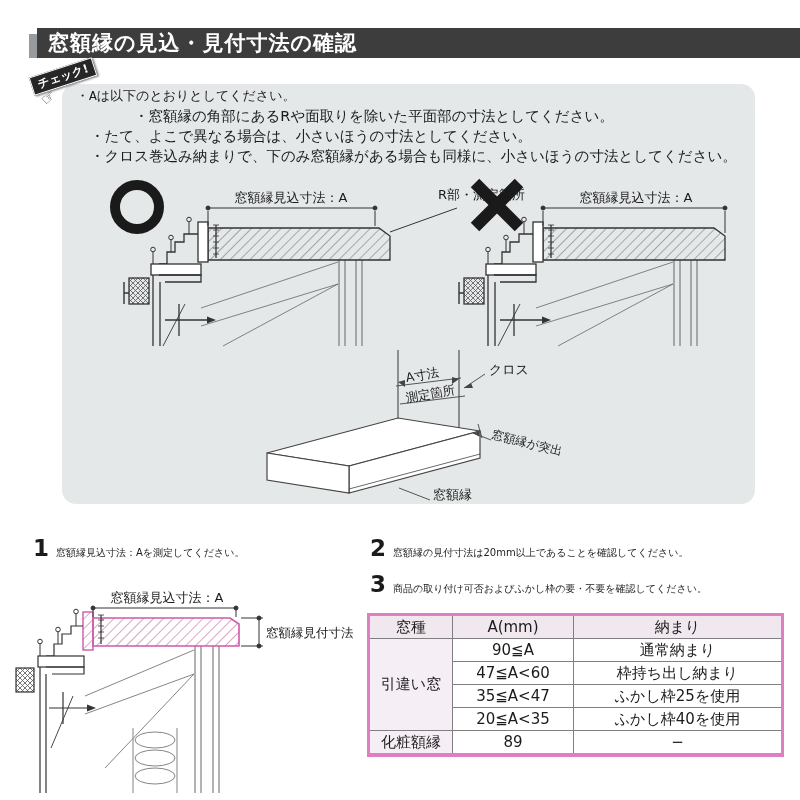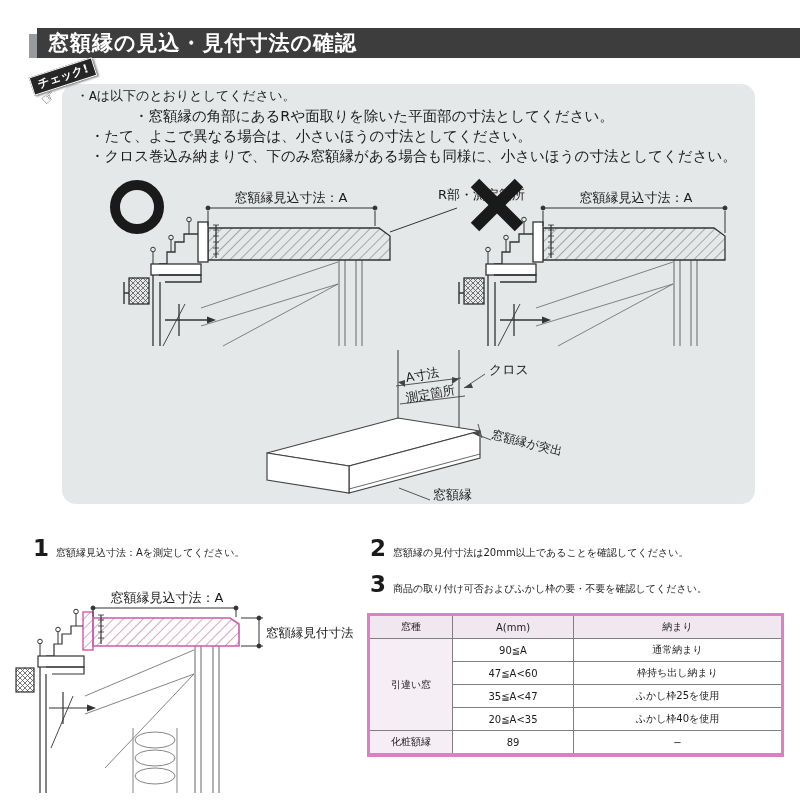--- a/index.html
+++ b/index.html
@@ -13,21 +13,21 @@
   .checkbadge{left:30px;top:67px;background:#262626;color:#fff;font-size:11.5px;font-weight:bold;
       padding:1px 6px;border:1.5px solid #fff;transform:rotate(-18deg);box-shadow:1.5px 1.5px 2px rgba(0,0,0,.45);z-index:5;}
   .hand{left:41px;top:88px;font-size:16px;color:#3a3a3a;transform:rotate(-40deg);z-index:5;}
   .chk-intro{left:76px;top:87px;font-size:13px;white-space:nowrap;font-family:Liberation Mono, monospace;}
   .chk-item{left:90px;font-size:14.5px;white-space:nowrap;}
   .steprow{display:flex;align-items:baseline;white-space:nowrap;}
   .steprow .n{font-size:23px;font-weight:bold;margin-right:7px;}
   .steprow .s{font-size:10px;}
   .sizetable{left:367px;top:613px;border-collapse:collapse;table-layout:fixed;}
   .sizetable{border:3px solid #df7ec2;border-bottom-width:4px;}
-  .sizetable th,.sizetable td{border:1px solid #7f7f7f;font-size:10px;font-weight:normal;
+  .sizetable th,.sizetable td{border:1px solid #7f7f7f;font-size:15px;font-weight:normal;
       text-align:center;vertical-align:middle;padding:0;height:22px;background:#fff;}
   .sizetable th{background:#f1e8ef;}
   .sizetable td.typecol{background:#f5eef4;}
   .lbl{font-size:13px;white-space:nowrap;}
   svg text{font-family:"DejaVu Sans",sans-serif;fill:#1b1b1b;stroke:none;}
 </style>
 </head>
 <body>
 
 <div class="page">

